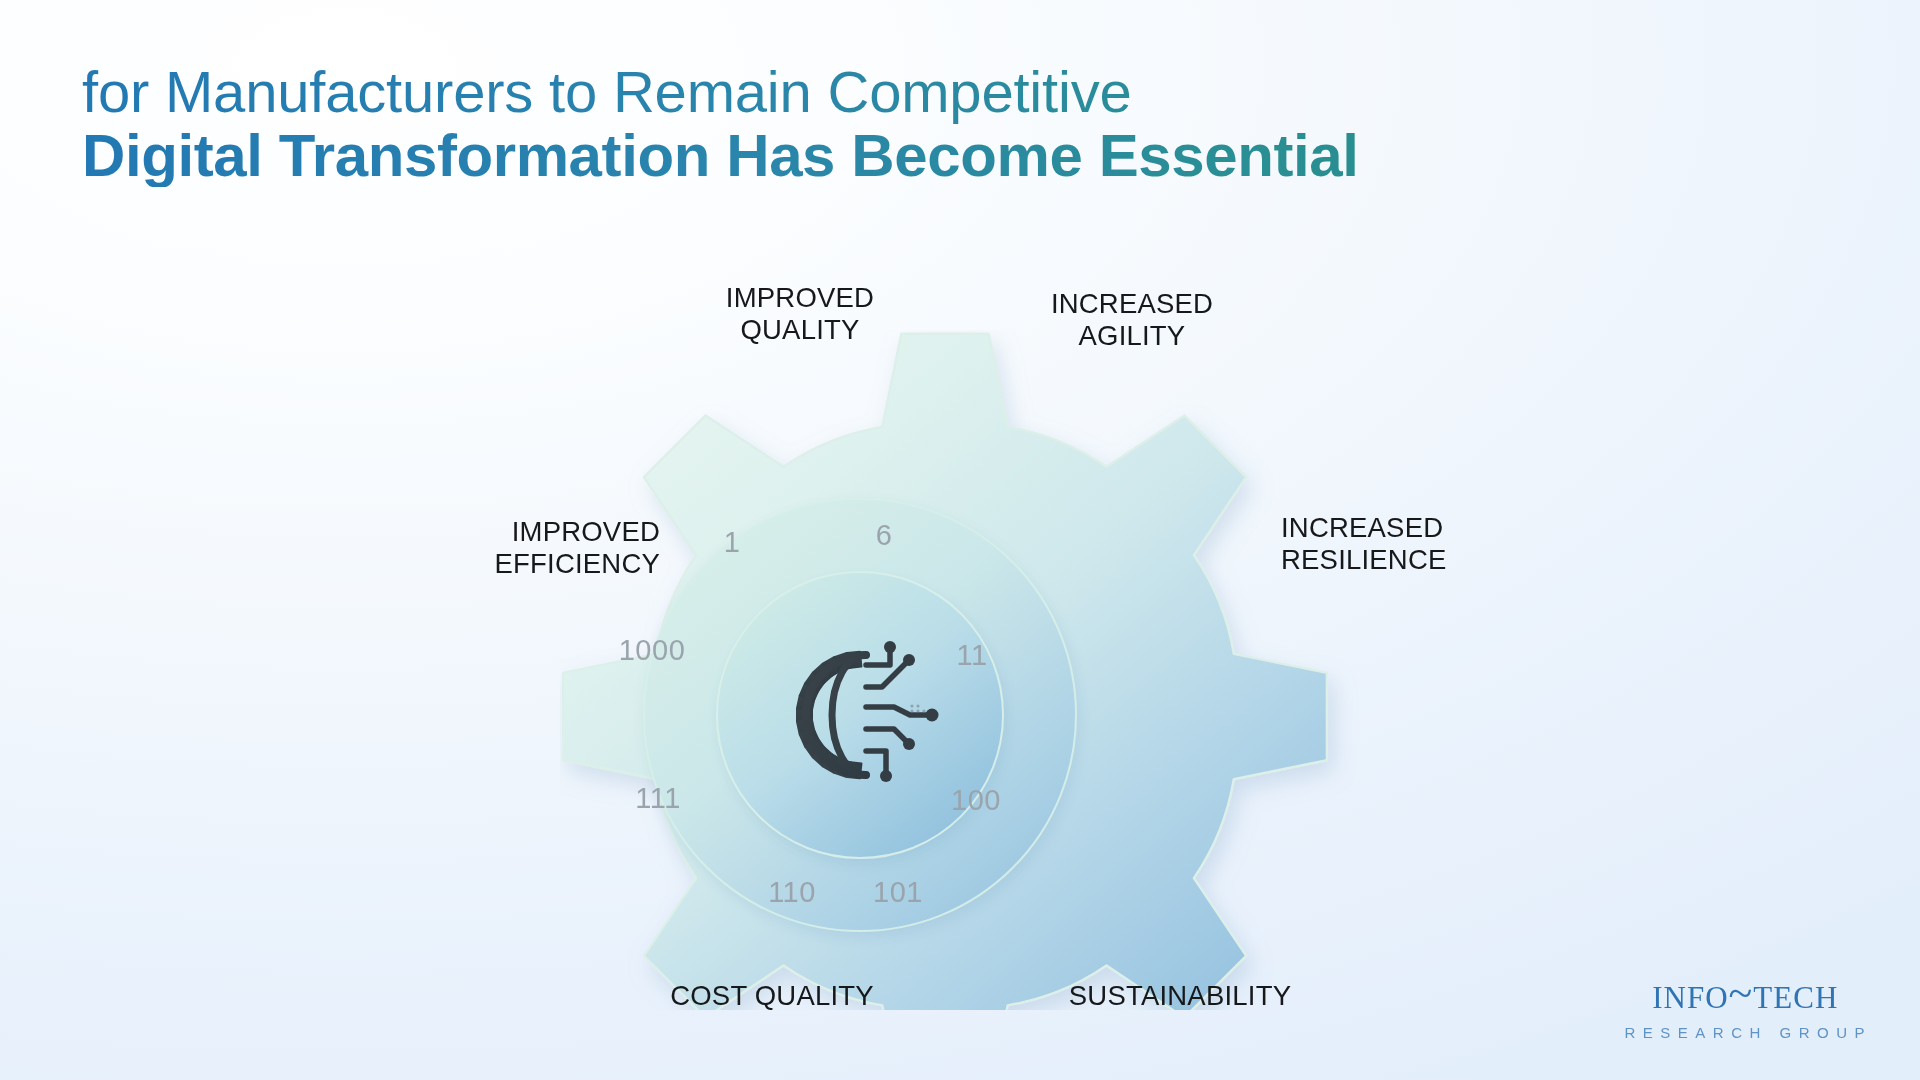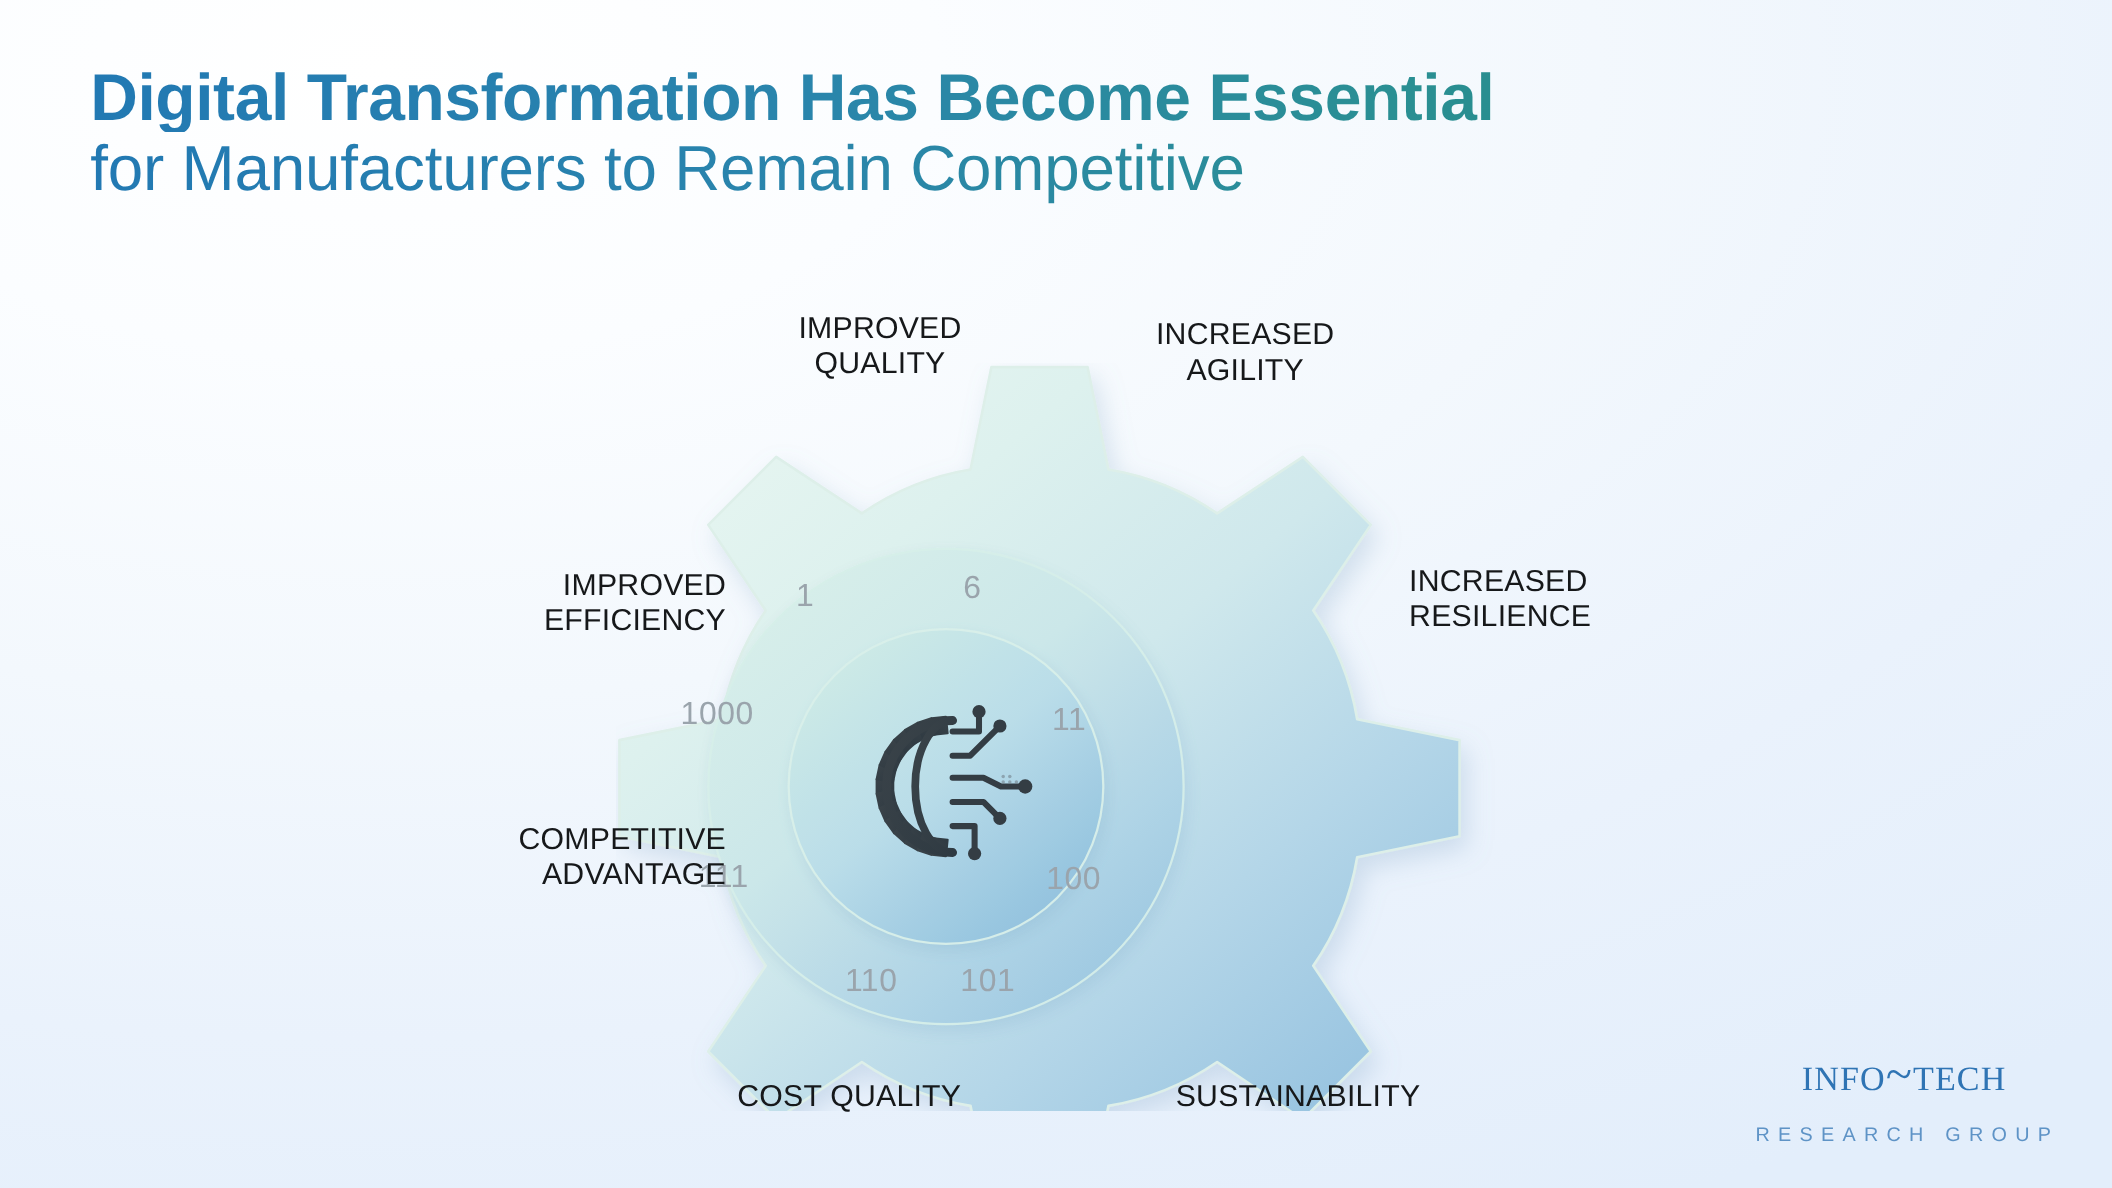--- a/index.html
+++ b/index.html
@@ -102,37 +102,37 @@
     font-size: 44px;
     color: #2f74b4;
     letter-spacing: 1px;
     line-height: 1;
     font-variant: small-caps;
     text-transform: lowercase;
     white-space: nowrap;
   }
   #logo-sub {
     font-family: "Liberation Sans", sans-serif;
-    font-size: 18px;
+    font-size: 15px;
     color: #5e93c6;
     letter-spacing: 7.5px;
-    margin-top: 23px;
+    margin-top: 9px;
     line-height: 1;
     white-space: nowrap;
     padding-left: 6px;
   }
 </style>
 </head>
 <body>
 
 <div id="stage">
 
   <div id="heading">
+    <div class="title-line" id="title-sub">for Manufacturers to Remain Competitive</div>
     <div class="title-line" id="title-main">Digital Transformation Has Become Essential</div>
-    <div class="title-line" id="title-sub">for Manufacturers to Remain Competitive</div>
   </div>
 
   <div id="gear-wrap">
     <svg id="gear-svg" viewBox="0 0 800 680" xmlns="http://www.w3.org/2000/svg">
       <defs>
         <linearGradient id="gearGrad" x1="0.12" y1="0.02" x2="0.92" y2="0.98">
           <stop offset="0%" stop-color="#e8f6f1"></stop>
           <stop offset="22%" stop-color="#ddf1ee"></stop>
           <stop offset="45%" stop-color="#cfe8ec"></stop>
           <stop offset="68%" stop-color="#b4d6e8"></stop>
@@ -270,24 +270,20 @@
     <div>AGILITY</div>
   </div>
   <div class="benefit lft" style="left:660px; top:516px;">
     <div>IMPROVED</div>
     <div>EFFICIENCY</div>
   </div>
   <div class="benefit rgt" style="left:1281px; top:512px;">
     <div>INCREASED</div>
     <div>RESILIENCE</div>
   </div>
-  <div class="benefit lft" style="left:660px; top:747px;">
-    <div>COMPETITIVE</div>
-    <div>ADVANTAGE</div>
-  </div>
   <div class="benefit ctr" style="left:772px; top:980px;">
     <div>COST QUALITY</div>
   </div>
   <div class="benefit ctr" style="left:1180px; top:980px;">
     <div>SUSTAINABILITY</div>
   </div>
 
   <div id="logo">
     <div id="logo-main">Info~Tech</div>
     <div id="logo-sub">RESEARCH GROUP</div>

